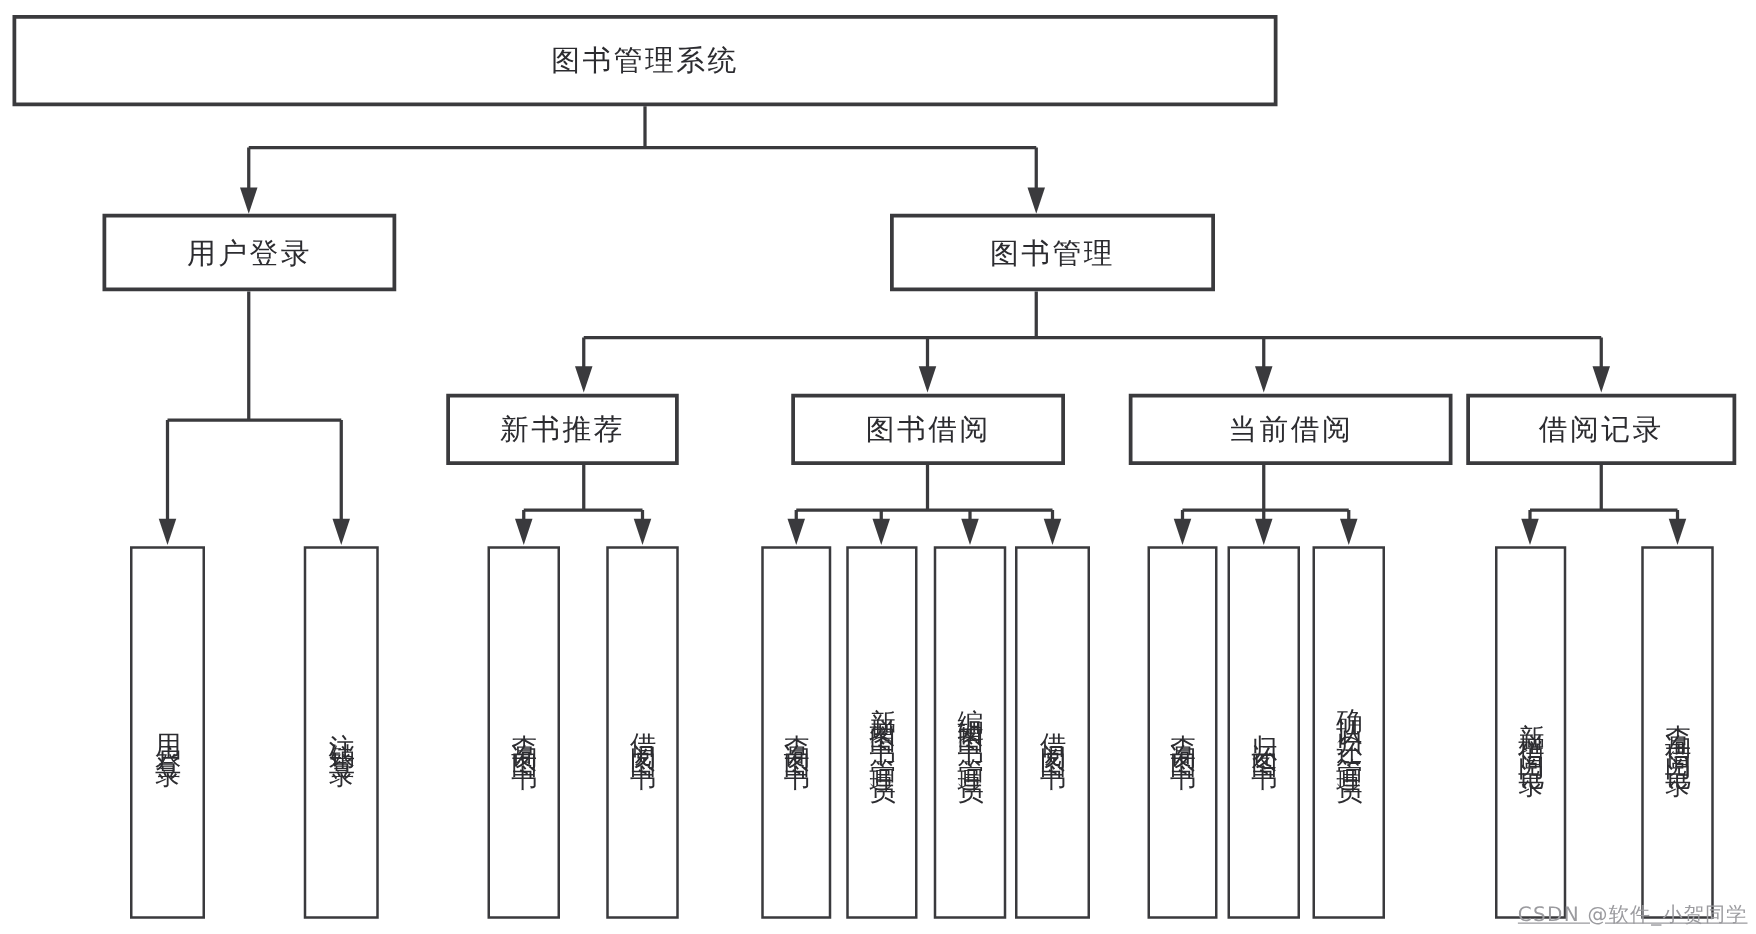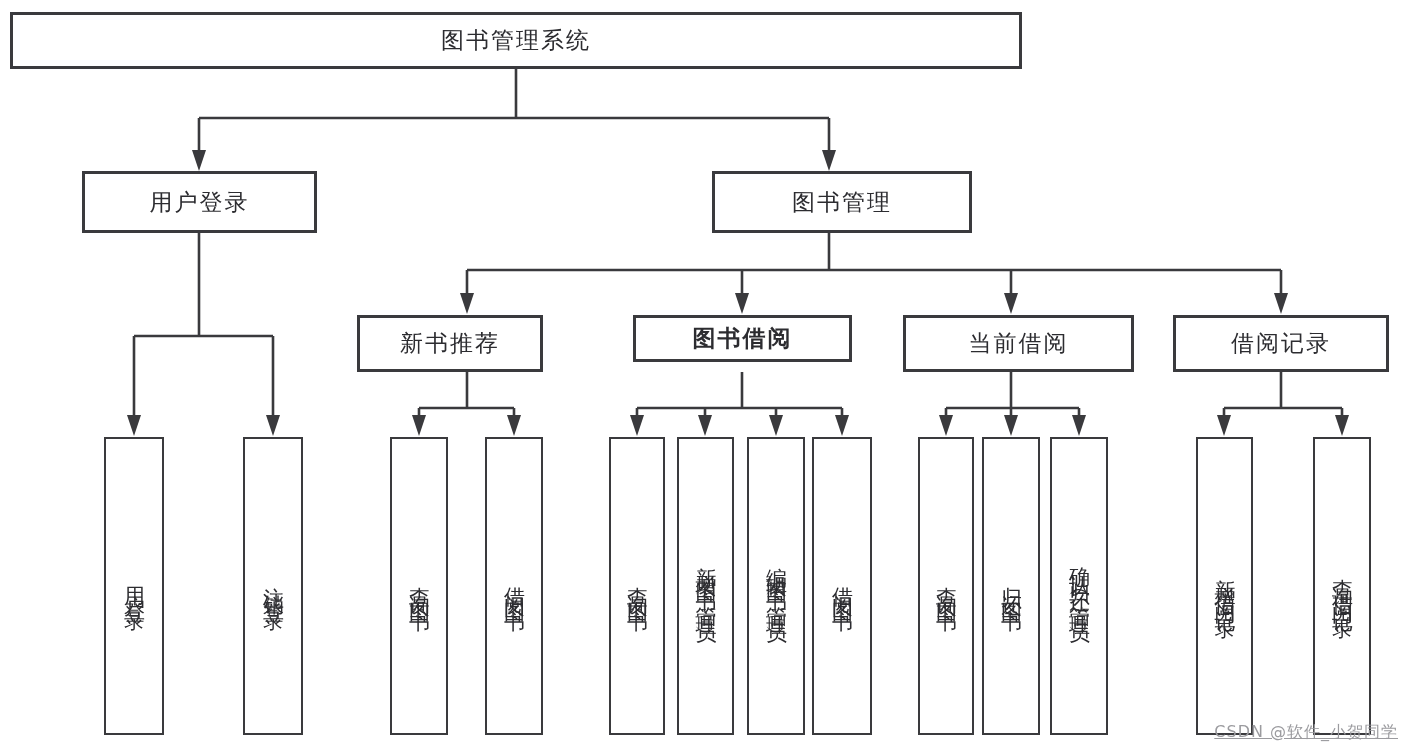--- a/index.html
+++ b/index.html
@@ -86,28 +86,28 @@
     <polygon points="705,436 698,415 712,415"></polygon>
     <polygon points="776,436 769,415 783,415"></polygon>
     <polygon points="842,436 835,415 849,415"></polygon>
     <polygon points="946,436 939,415 953,415"></polygon>
     <polygon points="1011,436 1004,415 1018,415"></polygon>
     <polygon points="1079,436 1072,415 1086,415"></polygon>
     <polygon points="1224,436 1217,415 1231,415"></polygon>
     <polygon points="1342,436 1335,415 1349,415"></polygon>
   </svg>
 
-  <div class="hbox" style="left:10px; top:12px; width:1012px; height:57px;">图书管理系统</div>
+  <div class="hbox" style="left:10px; top:12px; width:1012px; height:73px;">图书管理系统</div>
 
   <div class="hbox" style="left:82px; top:171px; width:235px; height:62px;">用户登录</div>
   <div class="hbox" style="left:712px; top:171px; width:260px; height:62px;">图书管理</div>
 
   <div class="hbox" style="left:357px; top:315px; width:186px; height:57px;">新书推荐</div>
-  <div class="hbox" style="left:633px; top:315px; width:219px; height:47px;font-weight:bold;">图书借阅</div>
-  <div class="hbox" style="left:903px; top:315px; width:231px; height:57px;">当前借阅</div>
+  <div class="hbox" style="left:633px; top:315px; width:219px; height:57px;">图书借阅</div>
+  <div class="hbox" style="left:903px; top:315px; width:259px; height:57px;">当前借阅</div>
   <div class="hbox" style="left:1173px; top:315px; width:216px; height:57px;">借阅记录</div>
 
   <div class="vbox" style="left:104px; width:60px;">用户登录</div>
   <div class="vbox" style="left:243px; width:60px;">注销登录</div>
 
   <div class="vbox" style="left:390px; width:58px;">查询图书</div>
   <div class="vbox" style="left:485px; width:58px;">借阅图书</div>
 
   <div class="vbox" style="left:609px; width:56px;">查询图书</div>
   <div class="vbox" style="left:677px; width:57px;">新增图书（管理员）</div>

